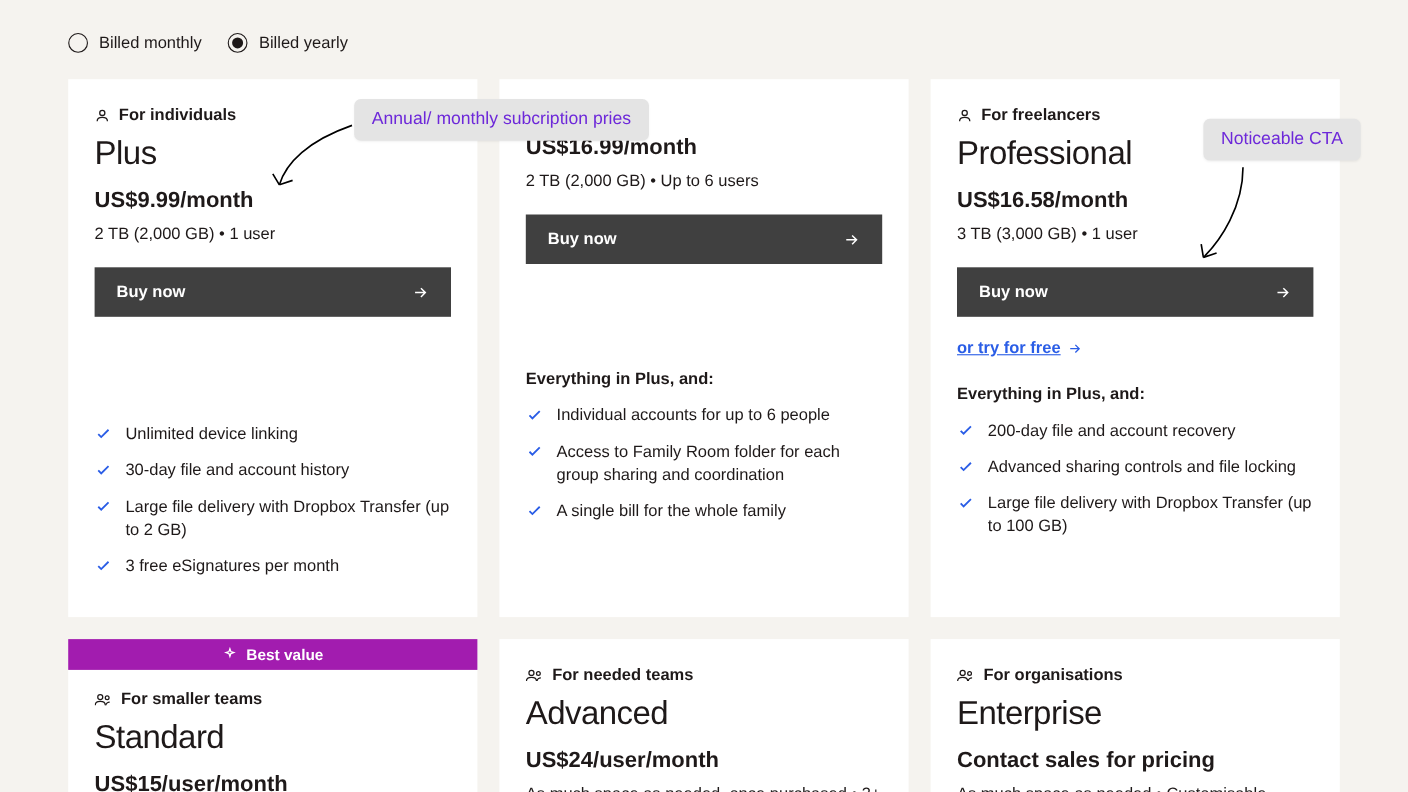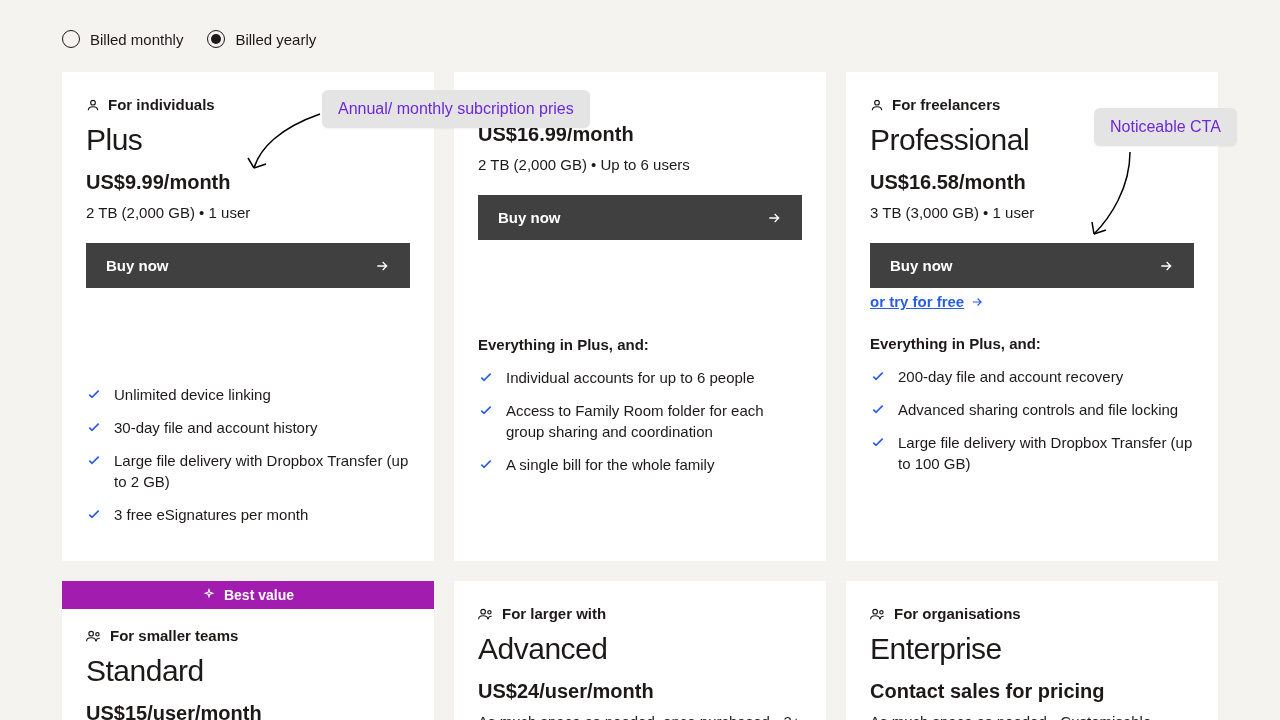--- a/index.html
+++ b/index.html
@@ -47,21 +47,21 @@
   .storage { font-size: 15px; color: #1e1919; margin-bottom: 22px; }
   .buy-btn {
     background: #404040; color: #fff; border: none;
     width: 100%; padding: 14px 20px; font-size: 15px; font-weight: 700;
     display: flex; justify-content: space-between; align-items: center;
     cursor: pointer;
   }
   .try-link {
     color: #2a5de6; font-size: 15px; font-weight: 600;
     text-decoration: underline; display: inline-flex; align-items: center; gap: 6px;
-    margin-top: 5px; cursor: pointer;
+    margin-top: 20px; cursor: pointer;
   }
   .features { margin-top: 40px; }
   .features-heading { font-size: 15px; font-weight: 700; margin-bottom: 14px; }
   .feature-item { display: flex; gap: 12px; font-size: 15px; margin-bottom: 12px; line-height: 1.4; }
   .check { color: #2a5de6; flex-shrink: 0; margin-top: 2px; }
   .arrow { width: 16px; height: 16px; }
   .spacer-tall { height: 56px; }
   .annotation {
     position: absolute; background: #e4e4e4; color: #6d28d9;
     padding: 10px 16px; border-radius: 6px; font-size: 16px;
@@ -256,21 +256,21 @@
     </div>
 
     <div class="card">
       <div class="audience">
         <svg width="16" height="14" viewBox="0 0 28 24" fill="none" stroke="#1e1919" stroke-width="2">
             <circle cx="9" cy="8" r="4"></circle>
             <path d="M1 21c0-4 4-6 8-6s8 2 8 6"></path>
             <circle cx="20" cy="9" r="3"></circle>
             <path d="M18 21c0-3 3-5 6-5"></path>
           </svg>
-        <span>For larger with</span>
+        <span>For needed teams</span>
       </div>
       <div class="plan-name">Advanced</div>
       <div class="price">US$24/user/month</div>
       <div class="storage">As much space as needed, once purchased • 3+</div>
     </div>
 
     <div class="card">
       <div class="audience">
         <svg width="16" height="14" viewBox="0 0 28 24" fill="none" stroke="#1e1919" stroke-width="2">
             <circle cx="9" cy="8" r="4"></circle>

